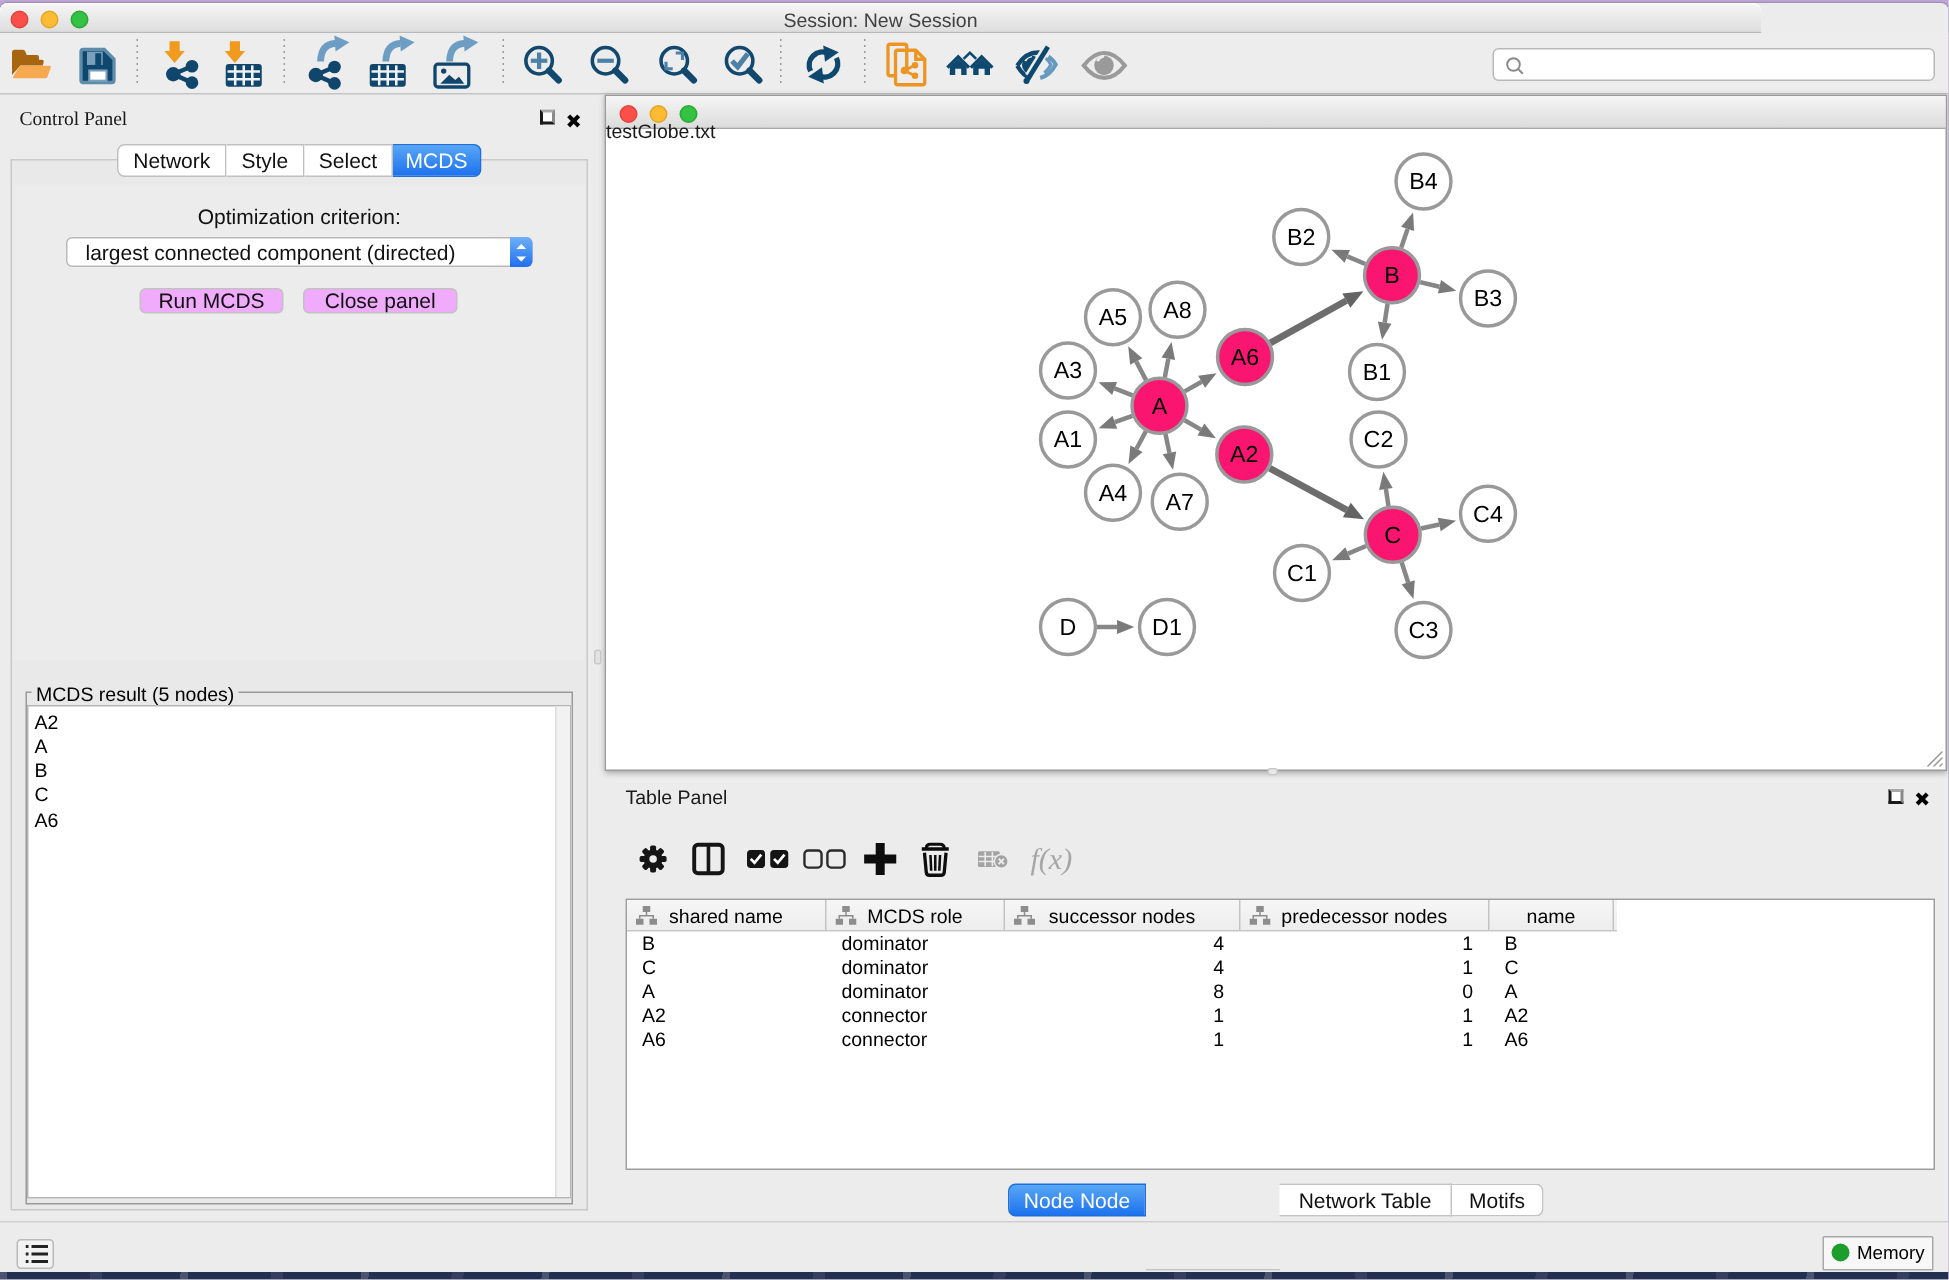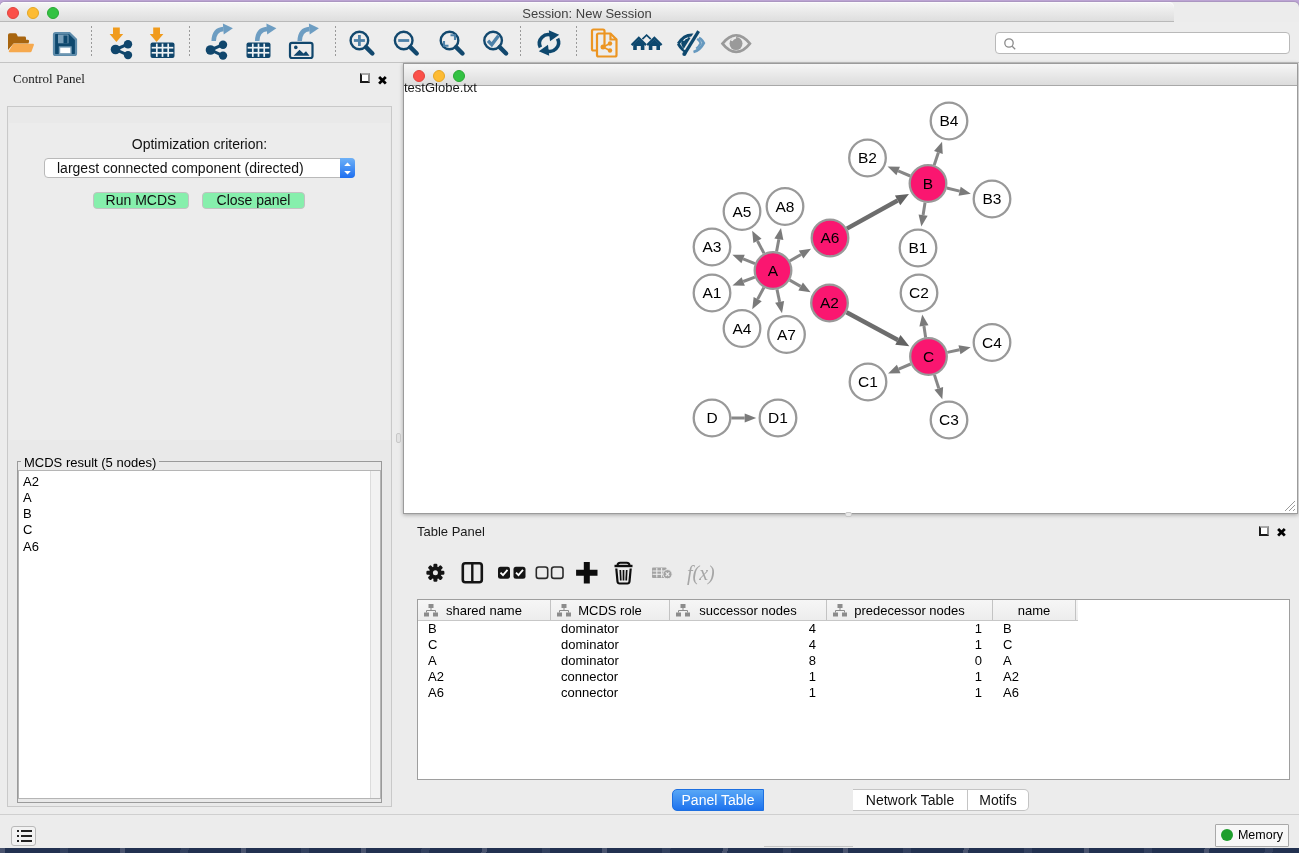--- a/index.html
+++ b/index.html
@@ -18,21 +18,21 @@
 .winbtn { top:70px; font-size:13px; color:#000; }
 .wsq { width:10px; height:10px; background:#fff; border:2px solid #1a1a1a; border-top-color:#a9a9a9; border-right-color:#8a8a8a; }
 .tabrow { display:flex; }
 .tab { border:1px solid #c0c0c0; background:#fff; font-size:14px; color:#111; text-align:center; }
 .tabsel { background:linear-gradient(#57a6f6,#1d72ee); color:#fff; border-color:#1d6fe0; }
 #cp-panel { left:7px; top:104px; width:385px; height:701px; border:1px solid #c9c9c9; background:#e9e9e9; }
 #cp-inner { left:9px; top:121px; width:381px; height:317px; background:#ececec; }
 #opt-label { left:0; top:134px; width:399px; text-align:center; font-size:14px; color:#111; }
 #dd { left:44px; top:156px; width:311px; height:20px; background:#fff; border:1px solid #b9b9b9; border-radius:4px; font-size:14px; color:#111; line-height:19px; padding-left:12px; }
 #dd-btn { right:-1px; top:-1px; width:15px; height:20px; border-radius:0 4px 4px 0; background:linear-gradient(#6eb1f7,#1e6ff0); color:#fff; }
-.btn { height:17px; background:#86efac; border:1px solid #c2c2c2; border-radius:4px; font-size:14px; color:#111; text-align:center; line-height:15px; }
+.btn { height:17px; background:#f0abfc; border:1px solid #c2c2c2; border-radius:4px; font-size:14px; color:#111; text-align:center; line-height:15px; }
 #fieldset { left:17px; top:459px; width:365px; height:342px; border:1px solid #9a9a9a; }
 #fs-legend { left:21px; top:453px; background:#e9e9e9; padding:0 3px; font-size:13px; }
 #fs-list { left:18px; top:468px; width:363px; height:329px; background:#fff; border:1px solid #b5b5b5; font-size:13px; line-height:16.3px; padding:2.5px 0 0 4px; }
 #fs-scroll { right:0px; top:0; width:10px; height:327px; background:#f2f2f2; border-left:1px solid #dcdcdc; }
 
 #netwin { left:403px; top:61px; width:895px; height:451px; background:#fff; border:1px solid #9b9b9b; box-shadow:0 1px 4px rgba(0,0,0,.3); }
 #net-titlebar { left:0; top:0; width:893px; height:22px; background:linear-gradient(#f6f6f6,#dcdcdc); border-bottom:1px solid #a8a8a8; }
 #net-title { width:100%; text-align:left; top:16px; font-size:13px; color:#1a1a1a; }
 
 #tp-title { left:417px; top:522px; font-size:13px; color:#1a1a1a; }
@@ -187,20 +187,26 @@
           <circle cx="7" cy="7" r="4.2" fill="none" stroke="#8a8a8a" stroke-width="1.3"></circle>
           <line x1="10.2" y1="10.2" x2="13.2" y2="13.2" stroke="#8a8a8a" stroke-width="1.3"></line>
         </svg>
     </div>
   </div>
 
   <div id="cp-title" class="abs">Control Panel</div>
   <div class="wsq abs" style="left:360px;top:71px;"></div>
   <div class="winbtn abs" style="left:377px;top:71px;">✖</div>
   <div id="cp-panel" class="abs"></div>
+  <div class="abs tabrow" style="left:78px; top:94px; height:22px;">
+    <div class="tab" style="width:73px; line-height:20px; border-radius:5px 0 0 5px;">Network</div>
+    <div class="tab" style="width:52px; line-height:20px; border-left:none;">Style</div>
+    <div class="tab" style="width:59px; line-height:20px; border-left:none;">Select</div>
+    <div class="tab tabsel" style="width:59px; line-height:20px; border-left:none; border-radius:0 5px 5px 0;">MCDS</div>
+  </div>
   <div id="cp-inner" class="abs"></div>
   <div id="opt-label" class="abs">Optimization criterion:</div>
   <div id="dd" class="abs">largest connected component (directed)
     <div id="dd-btn" class="abs"><svg width="15" height="21" viewBox="0 0 15 21">
           <path d="M4.2 8 L7.5 4.6 L10.8 8 Z" fill="#fff"></path>
           <path d="M4.2 13 L7.5 16.4 L10.8 13 Z" fill="#fff"></path>
         </svg></div>
   </div>
   <div class="btn abs" style="left:93px; top:190px; width:96px;">Run MCDS</div>
   <div class="btn abs" style="left:202px; top:190px; width:103px;">Close panel</div>
@@ -450,21 +456,21 @@
       </div>
     <div class="tr">
         <div class="td" style="width:133px">A6</div>
         <div class="td" style="width:119px">connector</div>
         <div class="td" style="width:157px;text-align:right">1</div>
         <div class="td" style="width:166px;text-align:right">1</div>
         <div class="td" style="width:83px">A6</div>
       </div>
   </div>
   <div id="tp-tabs" class="abs">
-    <div class="btab" style="width:92px; background:linear-gradient(#58a7f6,#1d72ee); color:#fff; border:1px solid #1d6fe0; border-radius:5px 0 0 5px;">Panel Table</div>
+    <div class="btab" style="width:92px; background:linear-gradient(#58a7f6,#1d72ee); color:#fff; border:1px solid #1d6fe0; border-radius:5px 0 0 5px;">Node Node</div>
     <div class="btab" style="width:89px;margin-top:36px;">Edge Table</div>
     <div class="btab" style="width:115px;">Network Table</div>
     <div class="btab" style="width:61px; border-radius:0 5px 5px 0;text-align:center;">Motifs</div>
   </div>
 
   <div class="abs" style="left:396px;top:431px;width:5px;height:10px;background:#e2e2e2;border:1px solid #c8c8c8;border-radius:2px;"></div>
   <div class="abs" style="left:845px;top:510px;width:7px;height:5px;background:#e8e8e8;border:1px solid #c8c8c8;border-radius:2px;"></div>
   <div id="statusbar" class="abs">
     <div id="listbtn" class="abs"><svg width="16" height="14" style="margin:2px 0 0 5px" viewBox="0 0 16 14">
           <g fill="#222">

